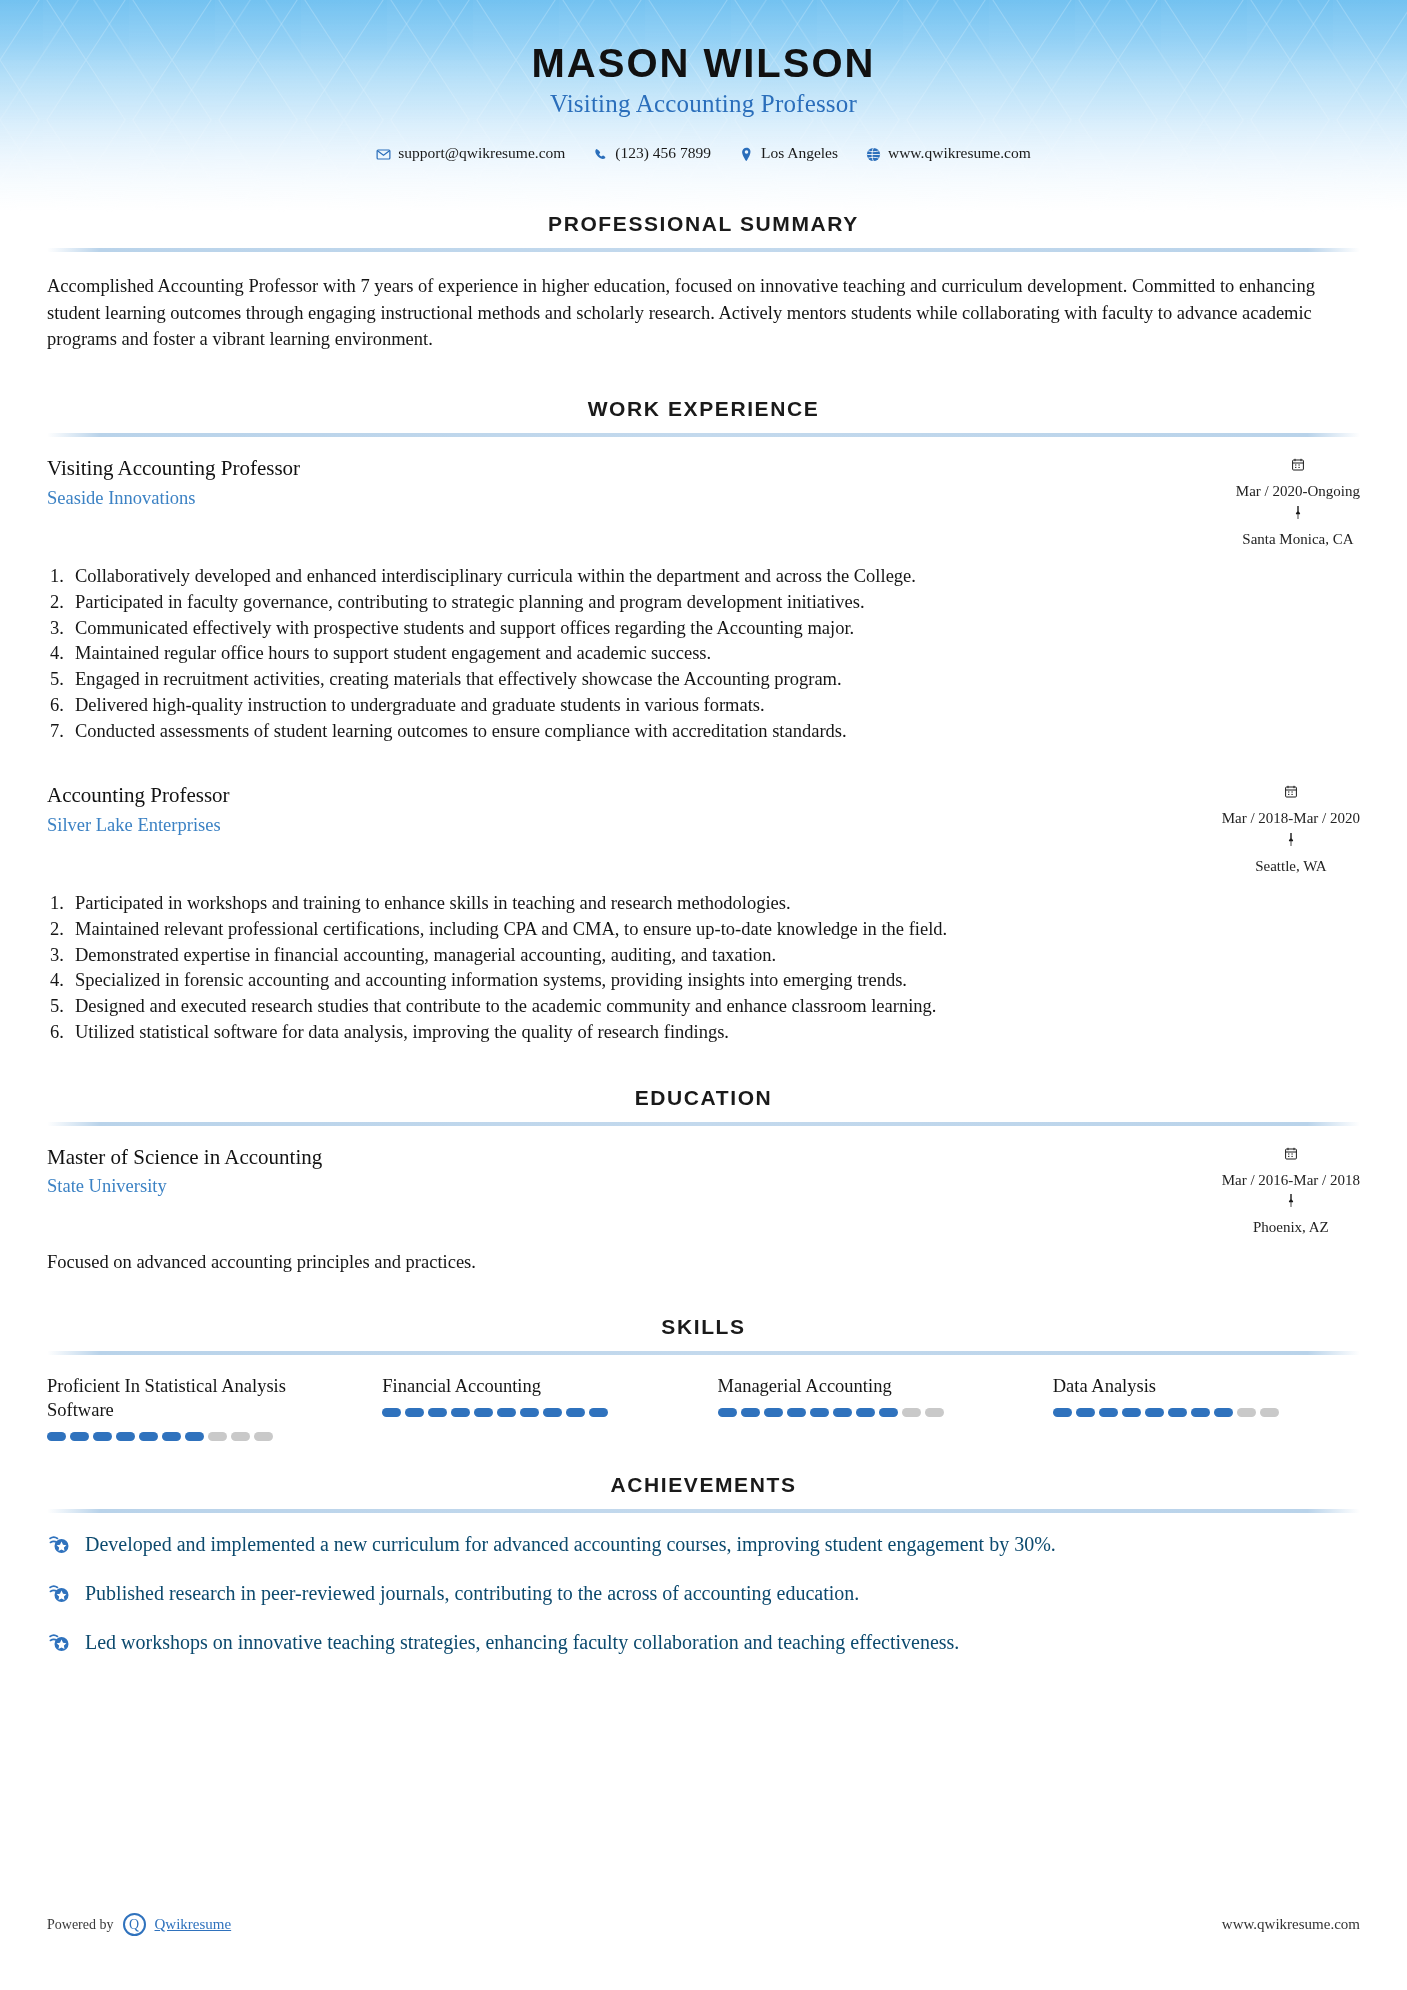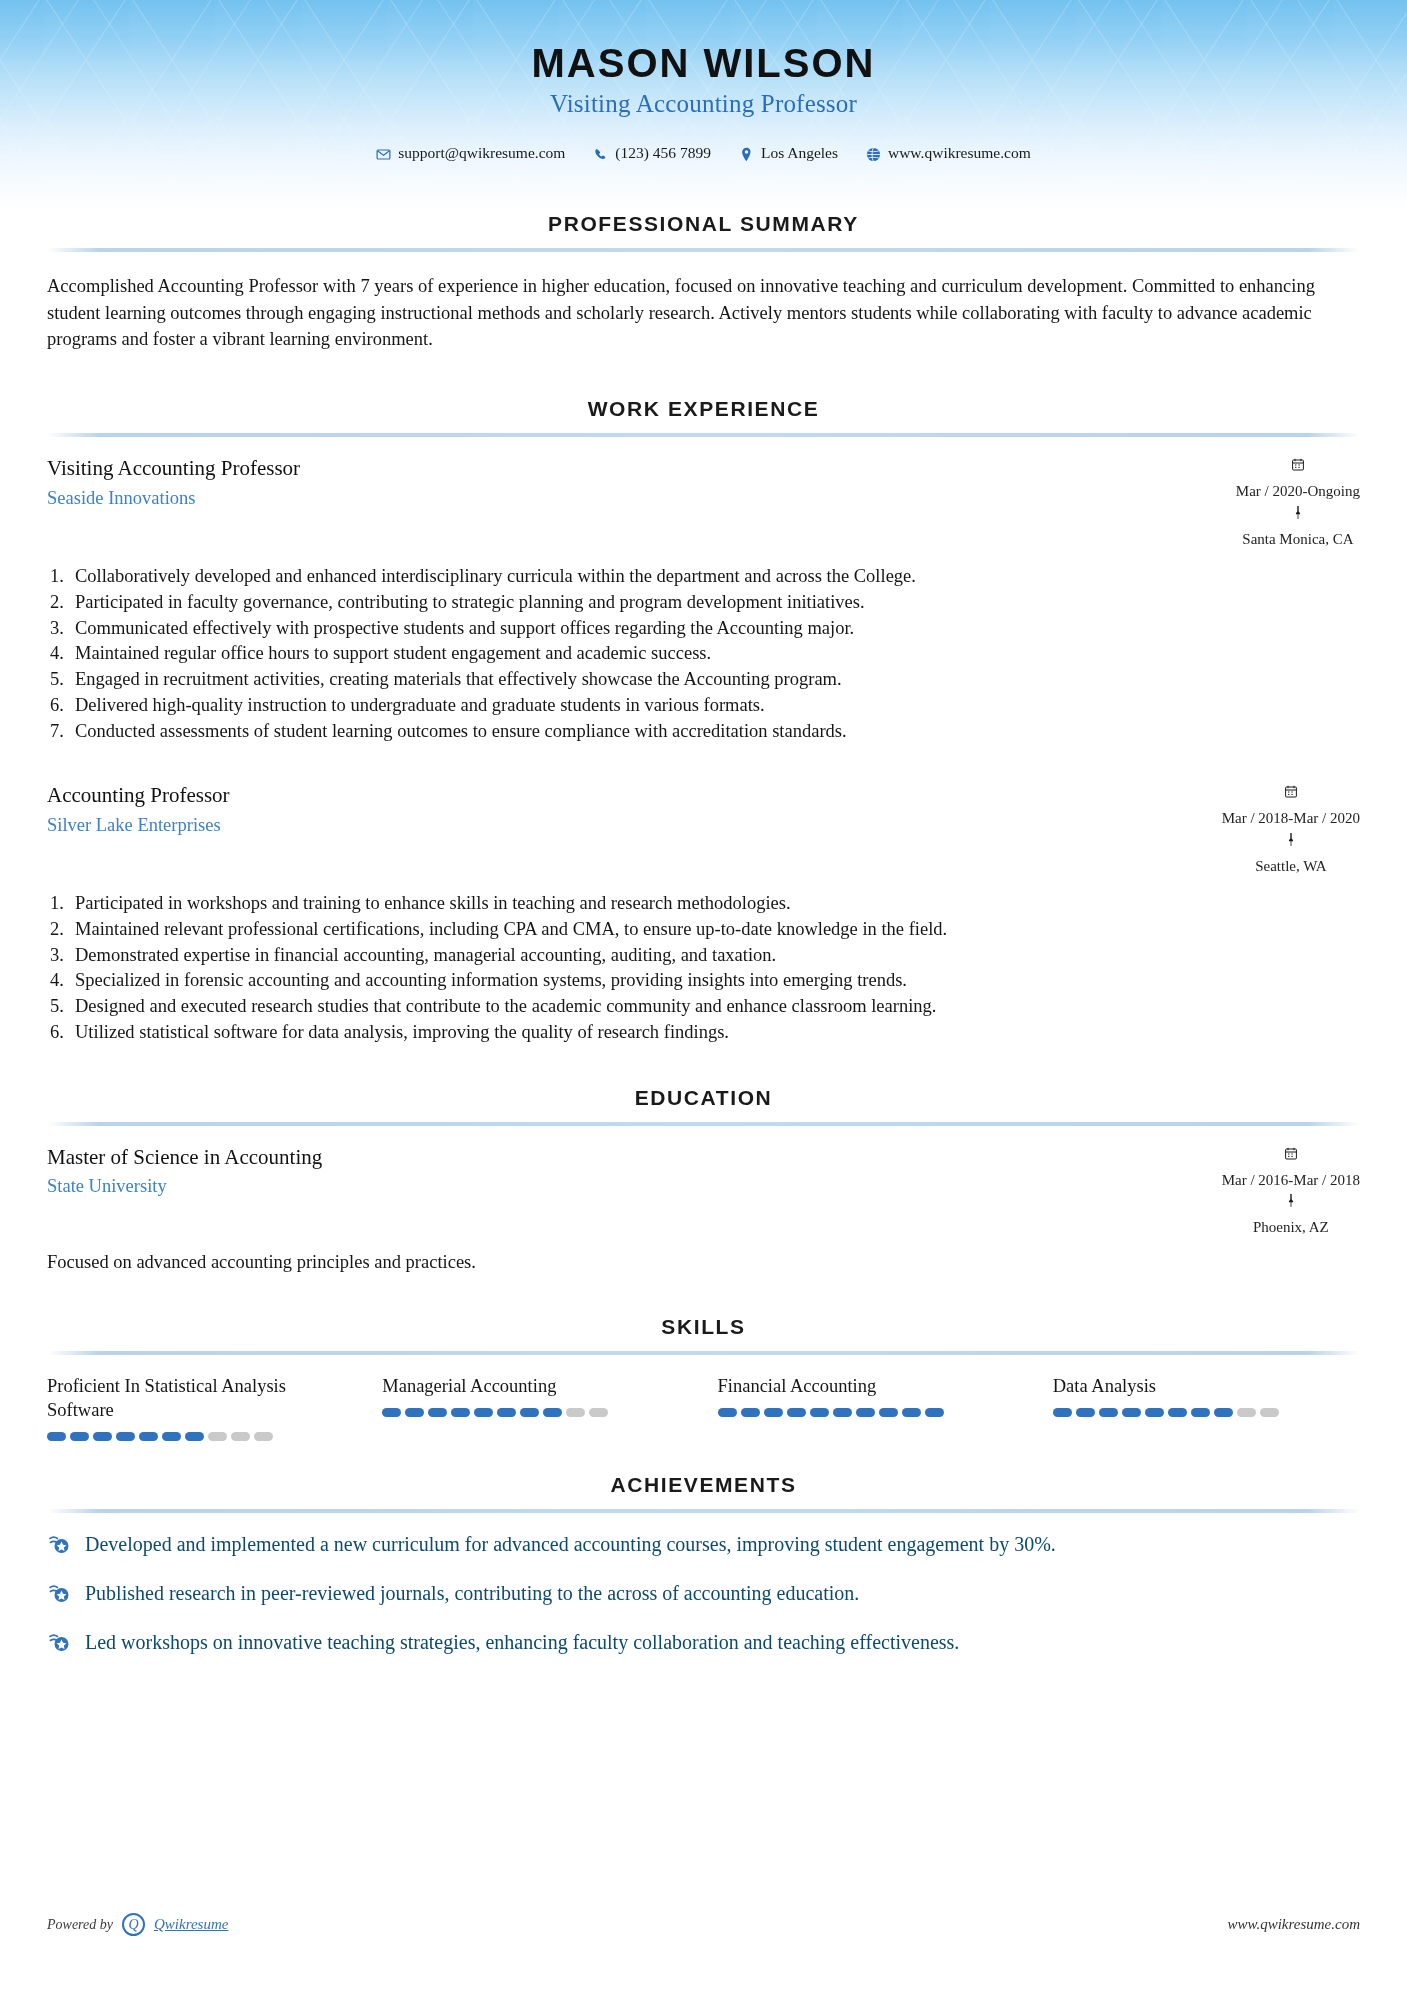--- a/index.html
+++ b/index.html
@@ -246,21 +246,20 @@
     position: absolute;
     left: 0;
     right: 0;
     bottom: 54px;
     padding: 0 47px;
     display: flex;
     justify-content: space-between;
     align-items: center;
     font-size: 14px;
     color: #3a3a3a;
-    font-style: italic;
   }
   .powered {
     display: flex;
     align-items: center;
     gap: 9px;
   }
   .q-logo {
     width: 23px;
     height: 23px;
     border-radius: 50%;
@@ -499,47 +498,47 @@
             <span class="seg on"></span>
             <span class="seg on"></span>
             <span class="seg on"></span>
             <span class="seg on"></span>
             <span class="seg"></span>
             <span class="seg"></span>
             <span class="seg"></span>
           </div>
       </div>
       <div class="skill">
+        <div class="skill-name">Financial Accounting</div>
+        <div class="skill-bar">
+            <span class="seg on"></span>
+            <span class="seg on"></span>
+            <span class="seg on"></span>
+            <span class="seg on"></span>
+            <span class="seg on"></span>
+            <span class="seg on"></span>
+            <span class="seg on"></span>
+            <span class="seg on"></span>
+            <span class="seg on"></span>
+            <span class="seg on"></span>
+          </div>
+      </div>
+      <div class="skill">
         <div class="skill-name">Managerial Accounting</div>
         <div class="skill-bar">
             <span class="seg on"></span>
             <span class="seg on"></span>
             <span class="seg on"></span>
             <span class="seg on"></span>
             <span class="seg on"></span>
             <span class="seg on"></span>
             <span class="seg on"></span>
             <span class="seg on"></span>
             <span class="seg"></span>
             <span class="seg"></span>
-          </div>
-      </div>
-      <div class="skill">
-        <div class="skill-name">Financial Accounting</div>
-        <div class="skill-bar">
-            <span class="seg on"></span>
-            <span class="seg on"></span>
-            <span class="seg on"></span>
-            <span class="seg on"></span>
-            <span class="seg on"></span>
-            <span class="seg on"></span>
-            <span class="seg on"></span>
-            <span class="seg on"></span>
-            <span class="seg on"></span>
-            <span class="seg on"></span>
           </div>
       </div>
       <div class="skill">
         <div class="skill-name">Data Analysis</div>
         <div class="skill-bar">
             <span class="seg on"></span>
             <span class="seg on"></span>
             <span class="seg on"></span>
             <span class="seg on"></span>
             <span class="seg on"></span>

